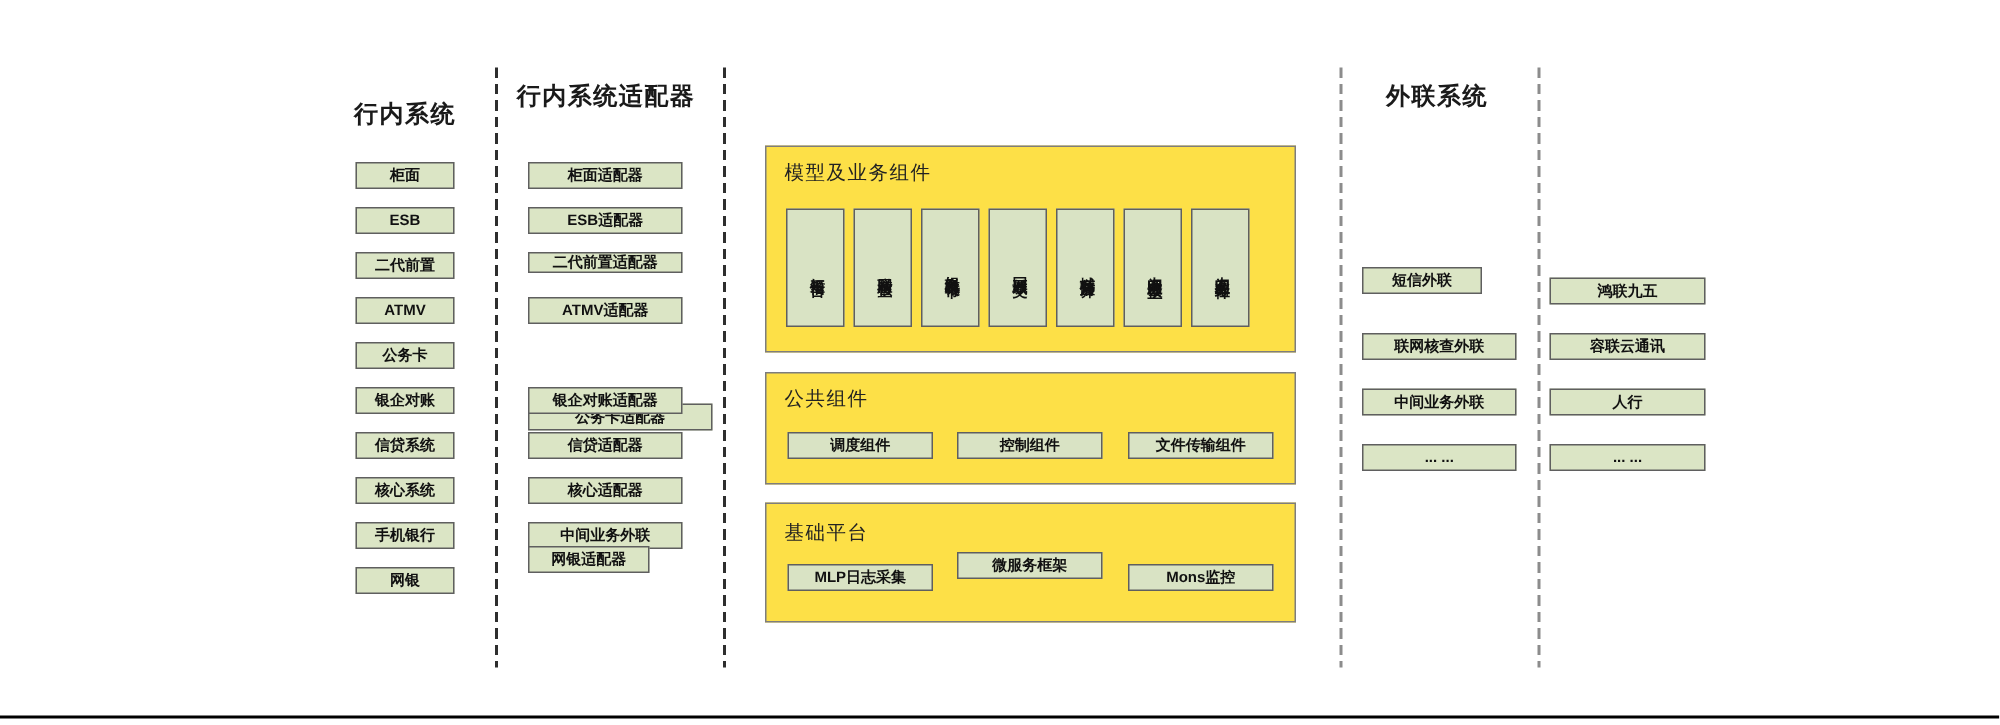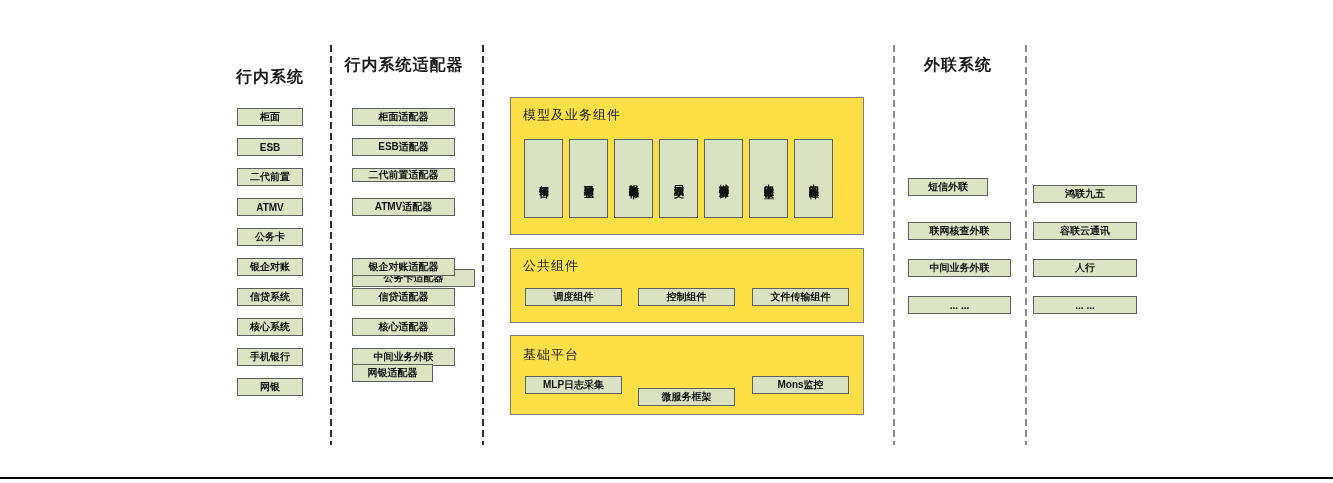--- a/index.html
+++ b/index.html
@@ -92,21 +92,21 @@
   <div class="bluebox" style="top:248px;height:75px;">
     <div class="section-title">公共组件</div>
     <div class="hbox" style="left:14px;top:39px;width:97px;height:18px;">调度组件</div>
     <div class="hbox" style="left:127px;top:39px;width:97px;height:18px;">控制组件</div>
     <div class="hbox" style="left:241px;top:39px;width:97px;height:18px;">文件传输组件</div>
   </div>
 
   <div class="bluebox" style="top:335px;height:80px;">
     <div class="section-title" style="top:10px;">基础平台</div>
     <div class="hbox" style="left:14px;top:40px;width:97px;height:18px;">MLP日志采集</div>
-    <div class="hbox" style="left:127px;top:52px;width:97px;height:18px;">微服务框架</div>
+    <div class="hbox" style="left:127px;top:32px;width:97px;height:18px;">微服务框架</div>
     <div class="hbox" style="left:241px;top:40px;width:97px;height:18px;">Mons监控</div>
   </div>
 
   <div class="gbox" style="left:908px;top:178px;width:80px;height:18px;">短信外联</div>
   <div class="gbox" style="left:908px;top:222px;width:103px;height:18px;">联网核查外联</div>
   <div class="gbox" style="left:908px;top:259px;width:103px;height:18px;">中间业务外联</div>
   <div class="gbox" style="left:908px;top:296px;width:103px;height:18px;">... ...</div>
 
   <div class="gbox" style="left:1033px;top:185px;width:104px;height:18px;">鸿联九五</div>
   <div class="gbox" style="left:1033px;top:222px;width:104px;height:18px;">容联云通讯</div>

